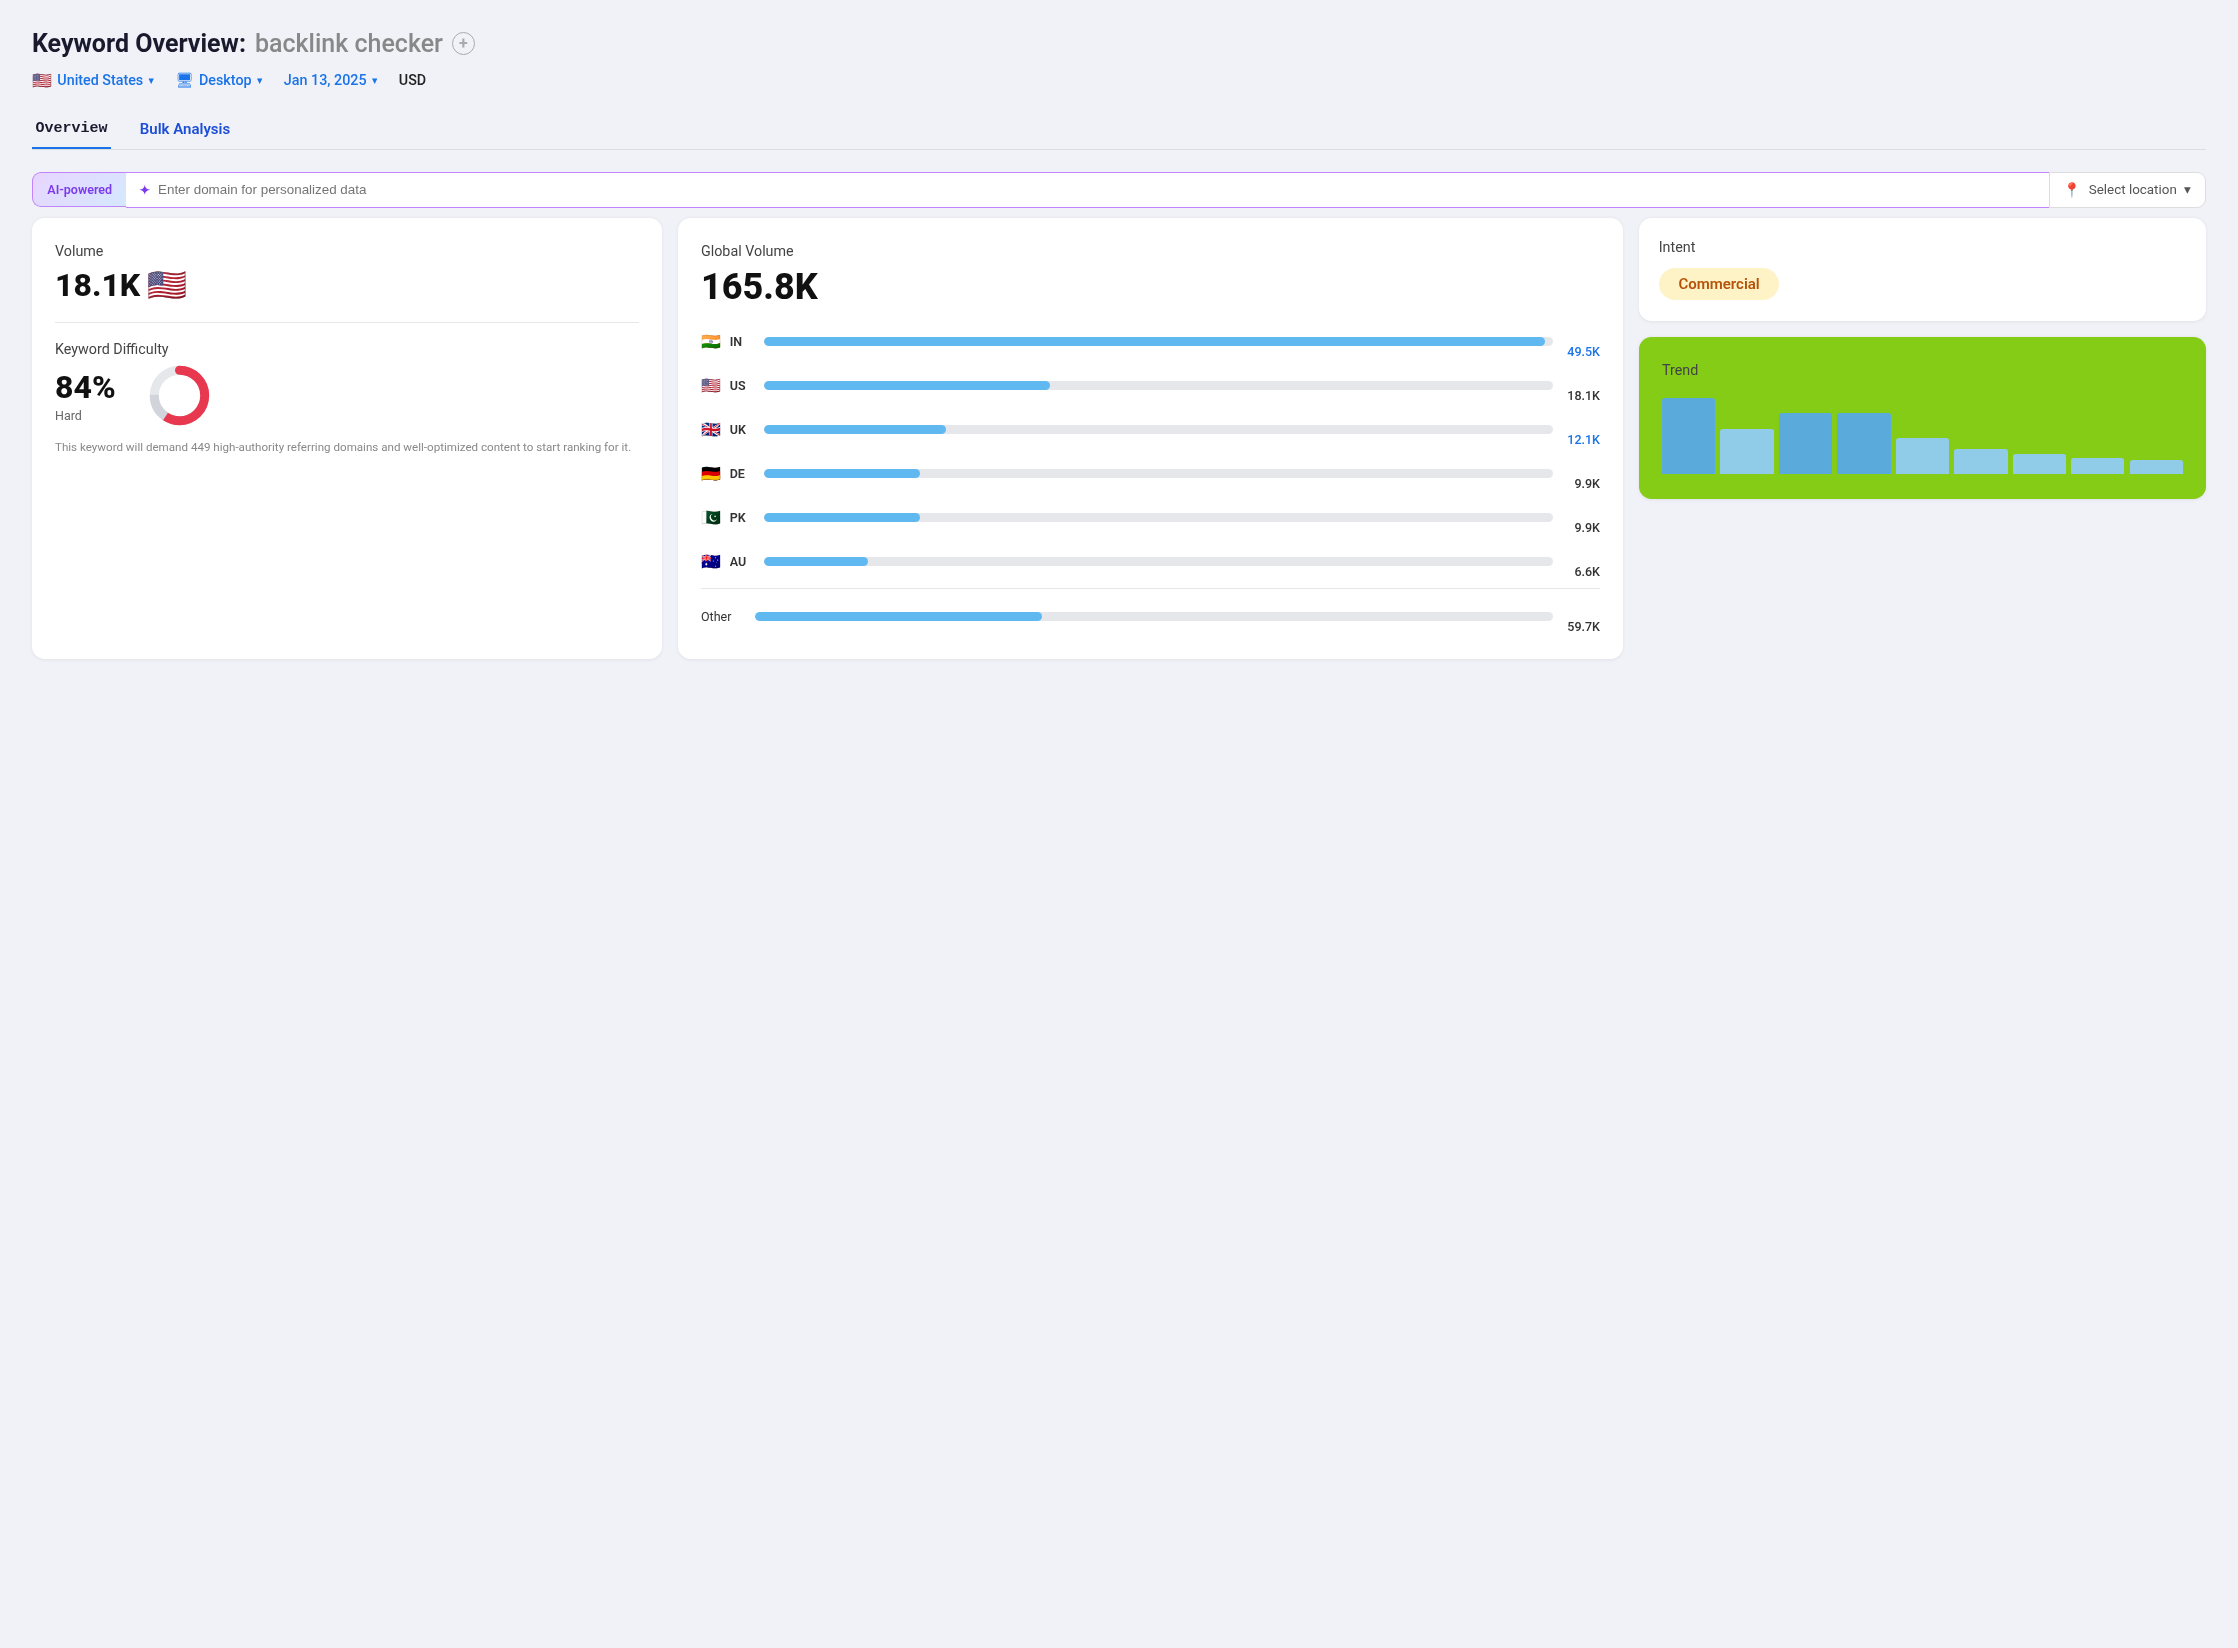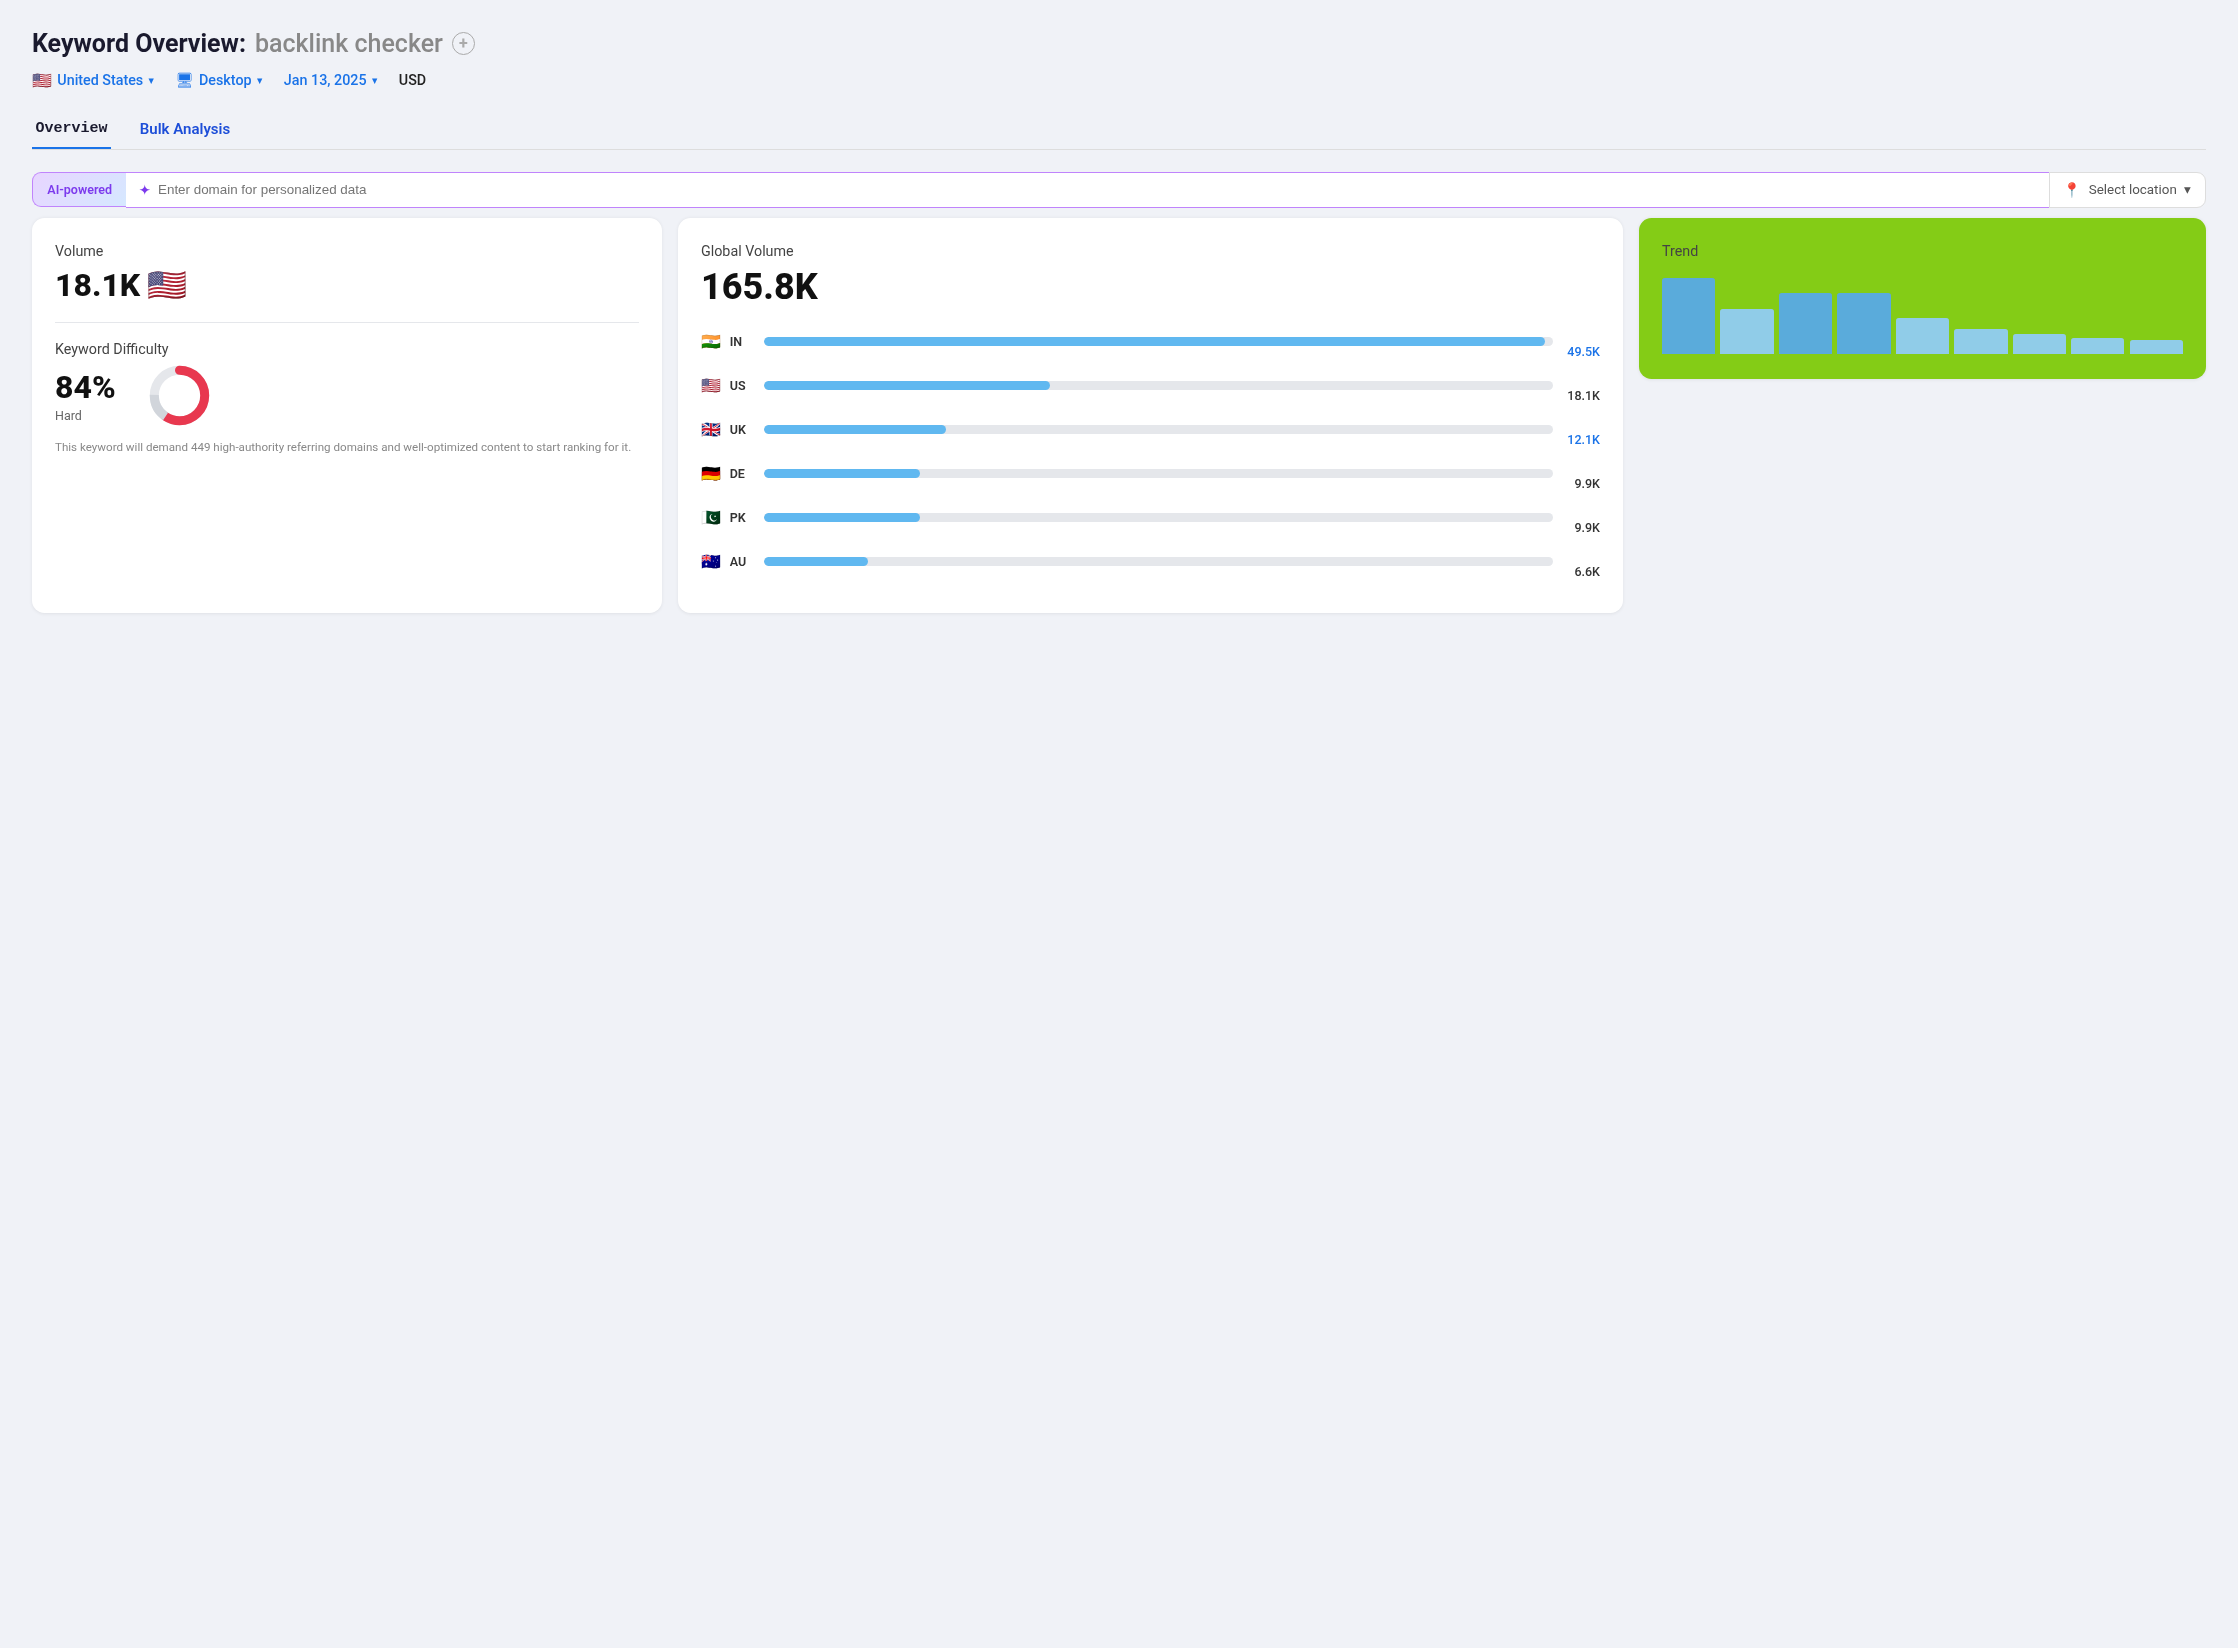--- a/index.html
+++ b/index.html
@@ -403,23 +403,34 @@
         <div class="country-row">
       <span class="country-flag">🇦🇺</span>
       <span class="country-code">AU</span>
       <div class="bar-bg">
         <div class="bar-fill" style="width:13.2%"></div>
       </div>
       <span class="country-val no-color">6.6K</span>
     </div>
       </div>
 
+    <div class="other-row">
+      <span class="other-label">Other</span>
+      <div class="bar-bg">
+        <div class="bar-fill" style="width:36%"></div>
+      </div>
+      <span class="country-val no-color">59.7K</span>
+    </div>
   </div>
 
   <div class="right-col">
+    <div class="intent-card-inner">
+      <div class="intent-label">Intent</div>
+      <div class="commercial-badge">Commercial</div>
+    </div>
     <div class="trend-card">
       <div class="trend-label">Trend</div>
       <div class="trend-bars">
 
       <div class="trend-bar tall" style="height: 76px;"></div>
           <div class="trend-bar" style="height: 45px;"></div>
           <div class="trend-bar tall" style="height: 61px;"></div>
           <div class="trend-bar tall" style="height: 61px;"></div>
           <div class="trend-bar" style="height: 36px;"></div>
           <div class="trend-bar" style="height: 25px;"></div>

